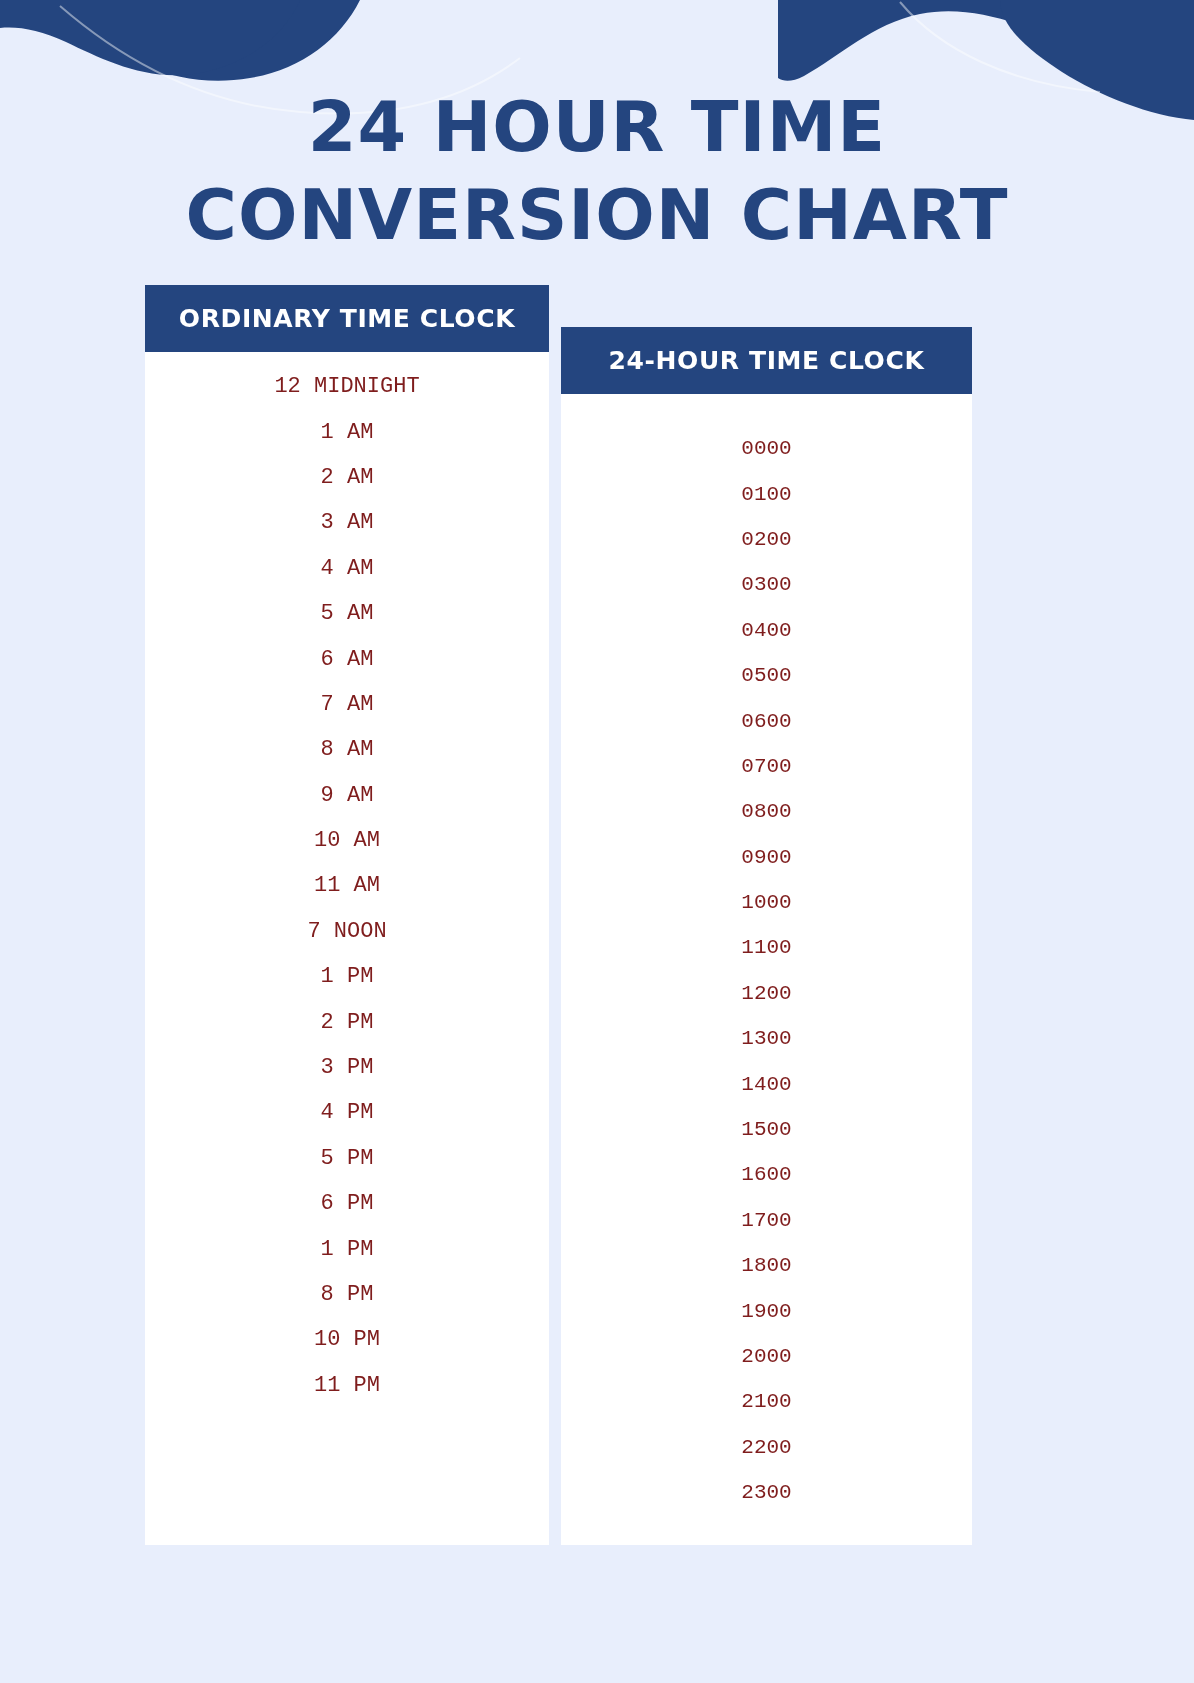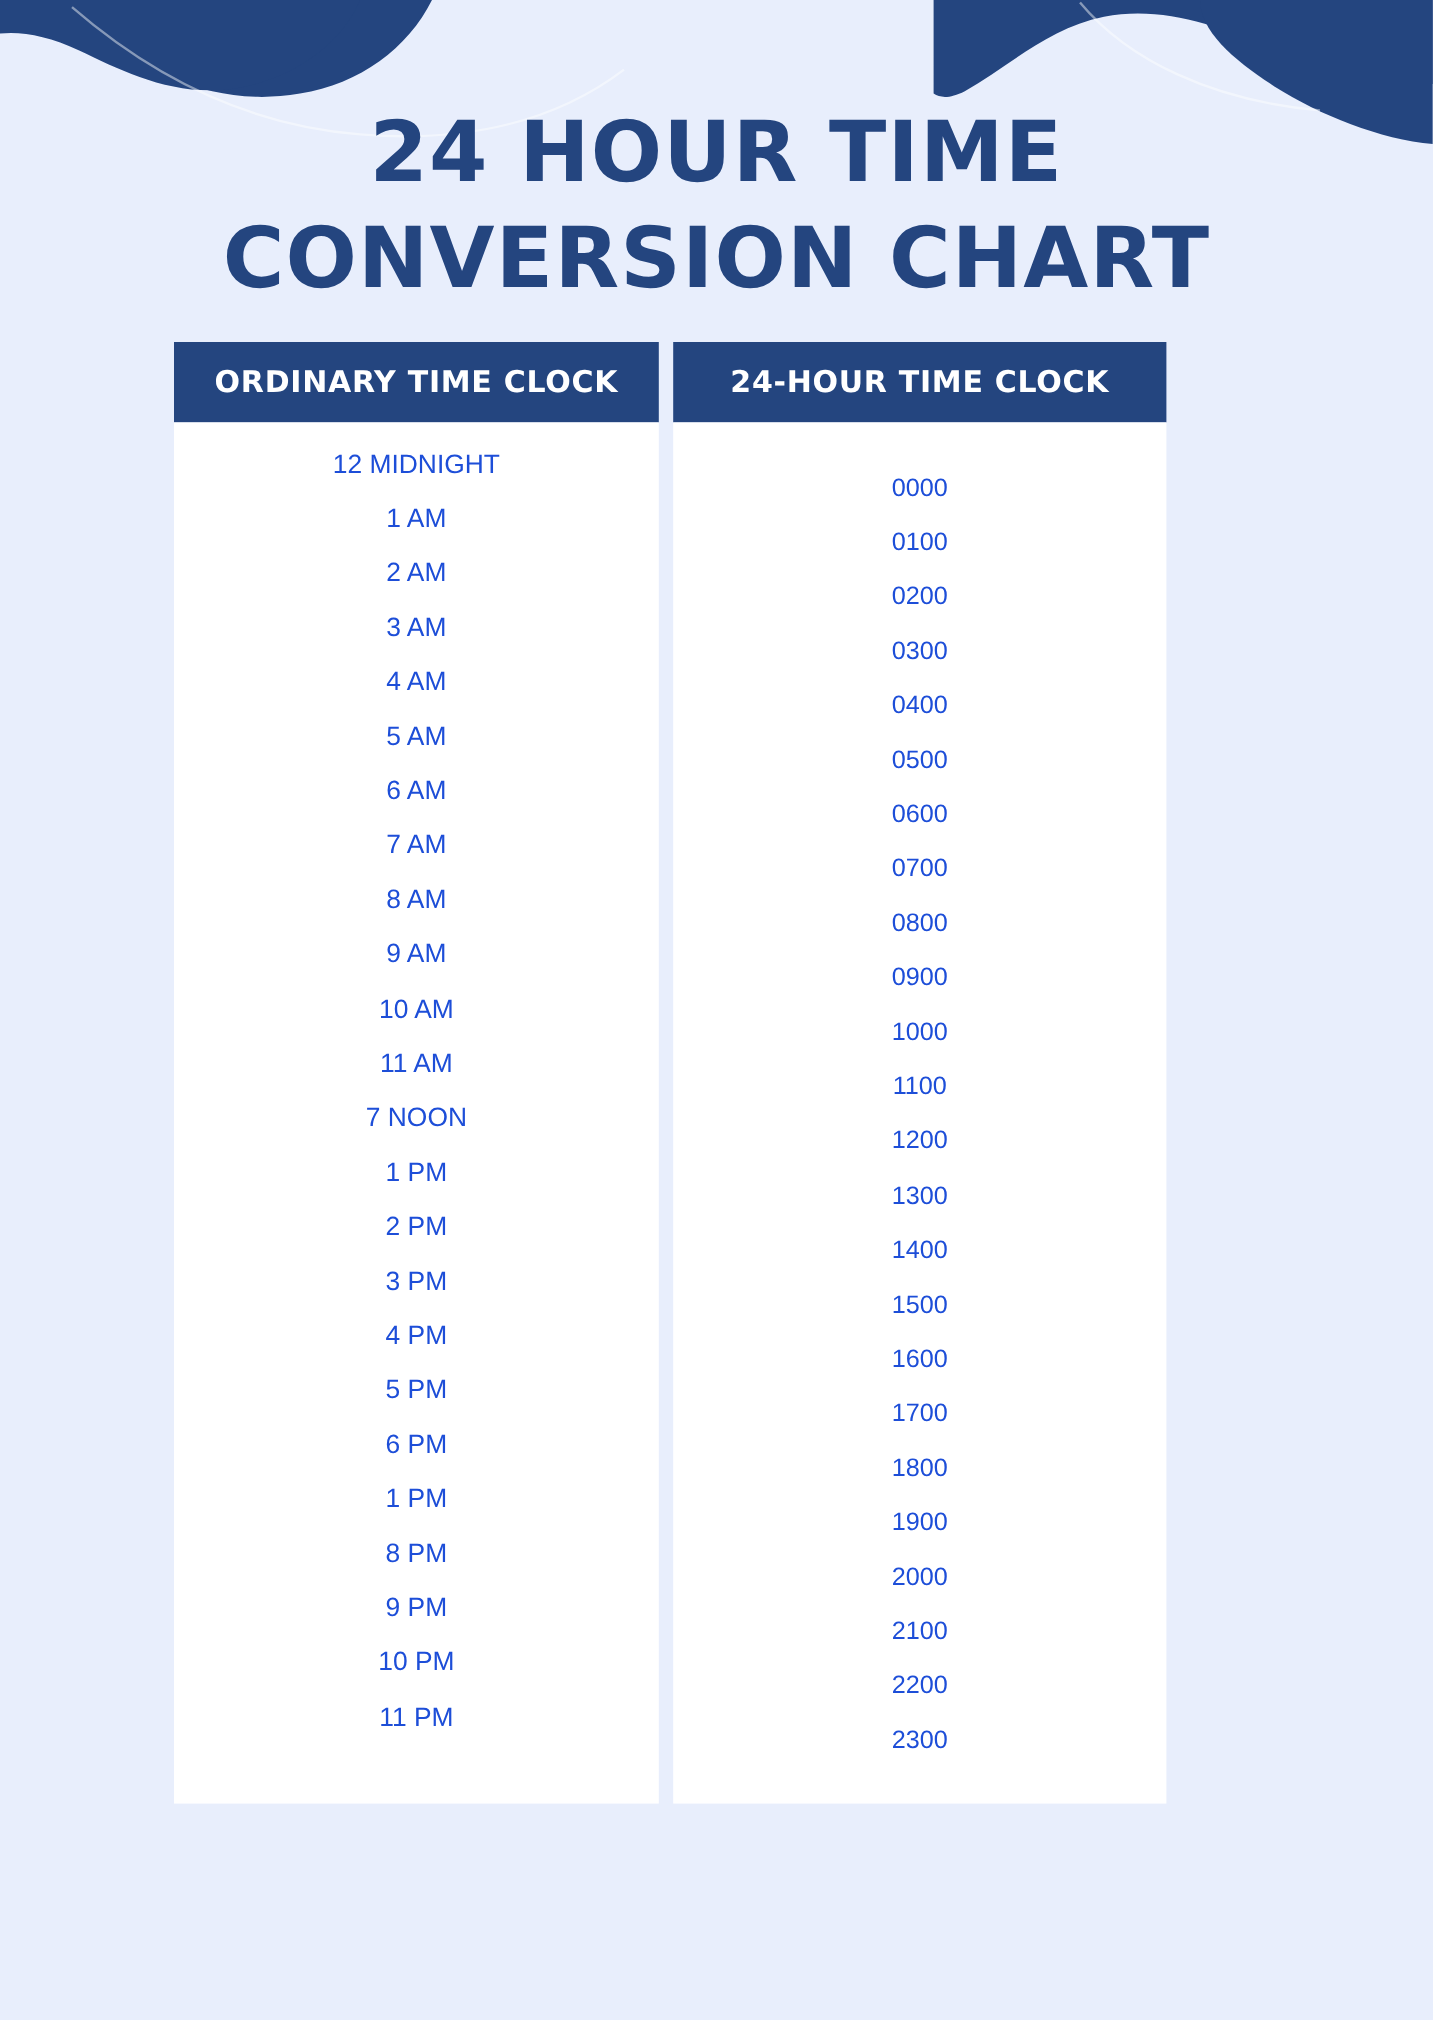--- a/index.html
+++ b/index.html
@@ -55,21 +55,21 @@
     width: 827px;
     display: flex;
     gap: 12px;
   }
 
   .col {
     display: flex;
     flex-direction: column;
   }
   .col-left { width: 404px; }
-  .col-right { width: 411px; }
+  .col-right { width: 411px; margin-top: 42px; }
 
   .col-head {
     background: #24457f;
     color: #ffffff;
     font-family: "DejaVu Sans", sans-serif;
     font-weight: bold;
     font-size: 25px;
     letter-spacing: 0.6px;
     height: 67px;
     display: flex;
@@ -86,22 +86,22 @@
     display: flex;
     flex-direction: column;
   }
 
   .cell {
     height: 45.4px;
     display: flex;
     align-items: center;
     justify-content: center;
     font-size: 22px;
-    color: #1d4ed8;
-    font-family: Liberation Sans, sans-serif;
+    color: #7f1d1d;
+    font-family: Liberation Mono, monospace;
   }
 
   .col-right .col-body { padding-top: 32px; }
   .col-right .cell { font-size: 21px; }
 </style>
 </head>
 <body>
 
 <div class="page">
 
@@ -138,21 +138,20 @@
           <div class="cell">11 AM</div>
           <div class="cell">7 NOON</div>
           <div class="cell">1 PM</div>
           <div class="cell">2 PM</div>
           <div class="cell">3 PM</div>
           <div class="cell">4 PM</div>
           <div class="cell">5 PM</div>
           <div class="cell">6 PM</div>
           <div class="cell">1 PM</div>
           <div class="cell">8 PM</div>
-          <div class="cell">9 PM</div>
           <div class="cell">10 PM</div>
           <div class="cell">11 PM</div>
         </div>
     </div>
 
     <div class="col col-right">
       <div class="col-head">24-HOUR TIME CLOCK</div>
       <div class="col-body" id="col-military">
           <div class="cell">0000</div>
           <div class="cell">0100</div>

